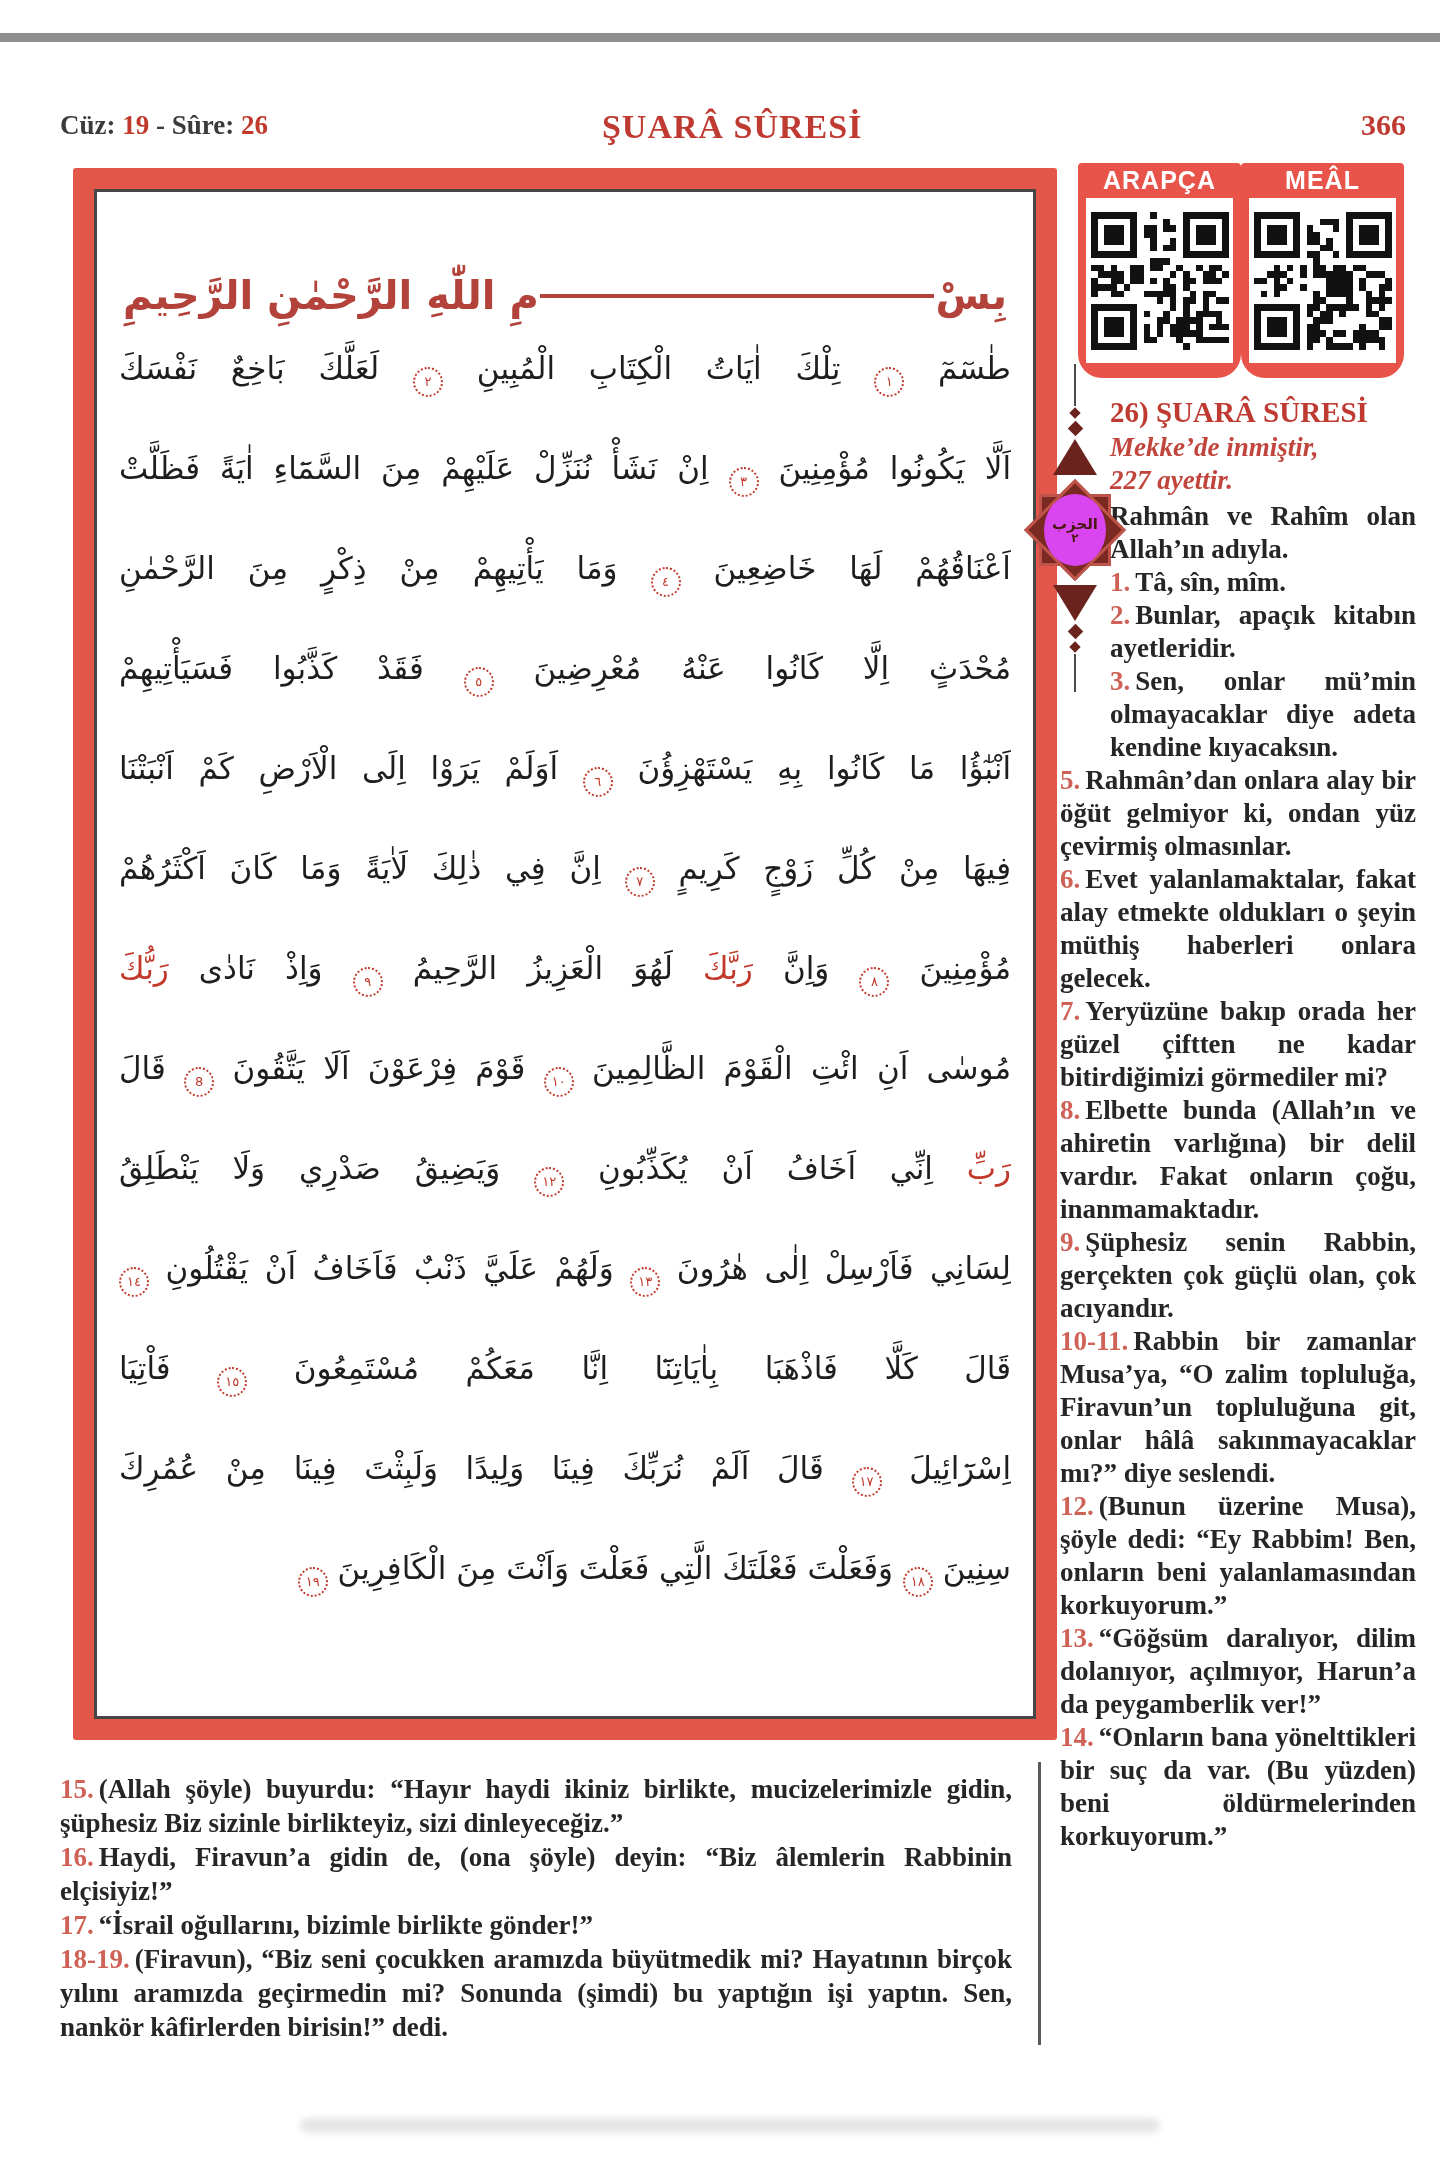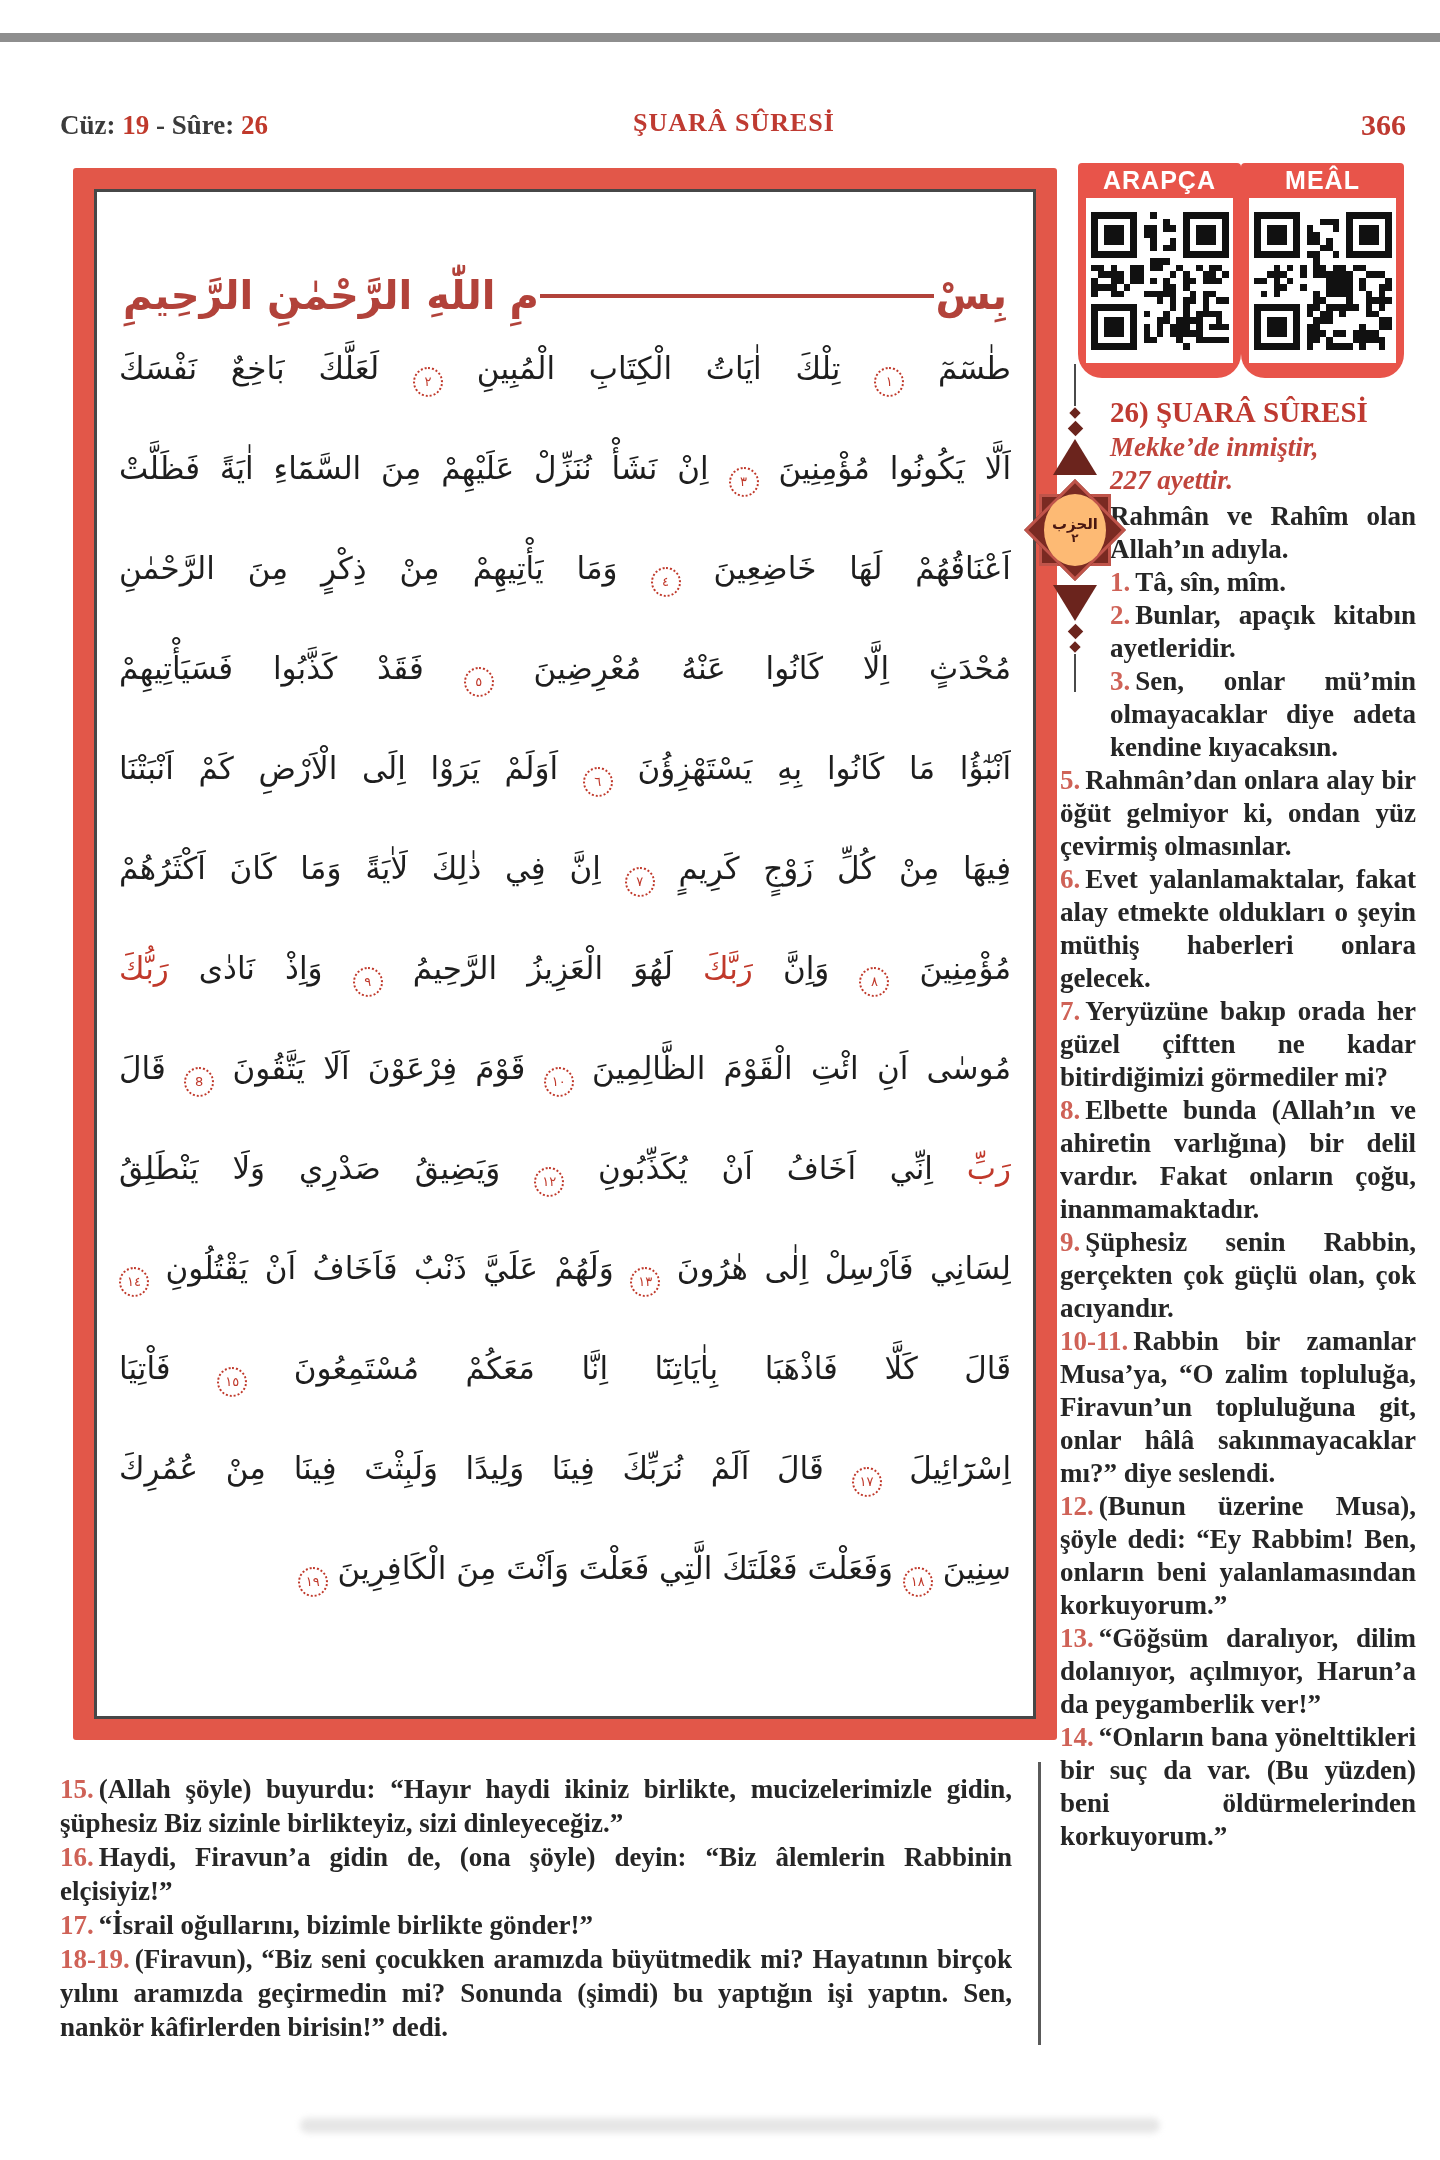--- a/index.html
+++ b/index.html
@@ -3,21 +3,21 @@
 <meta charset="utf-8">
 <style>
   html,body{margin:0;padding:0;width:1440px;height:2160px;background:#ffffff;position:relative;overflow:hidden;
             font-family:"Liberation Serif",serif;}
   .top-rule{position:absolute;left:0;top:33px;width:1440px;height:9px;background:#8e8e8e;}
 
   
   .page-header{position:absolute;left:60px;top:110px;width:1360px;height:40px;font-weight:bold;font-size:27px;color:#3b3b3b;}
   .hdr-left{position:absolute;left:0;top:0;}
   .hdr-left .num{color:#c0392b;}
-  .hdr-title{position:absolute;left:50%;transform:translateX(-53%);top:-2px;color:#bf3a31;font-size:26px;letter-spacing:1px;}
+  .hdr-title{position:absolute;left:50%;transform:translateX(-53%);top:-2px;color:#bf3a31;font-size:34px;letter-spacing:1px;}
   .hdr-page{position:absolute;right:14px;top:-2px;color:#bf3a31;font-size:30px;}
 
   
   .quran-box{position:absolute;left:73px;top:168px;width:984px;height:1572px;background:#e25749;border-radius:3px;
              box-sizing:border-box;padding:14px;}
   .quran-inner{margin:7px;height:calc(100% - 14px);box-sizing:border-box;background:#fff;border:3px solid #474747;
                padding:6px 22px 0;}
   .basmala{direction:rtl;display:flex;align-items:flex-end;color:#b2423a;font-weight:bold;
            font-family:"DejaVu Sans",sans-serif;font-size:40px;height:112px;padding:8px 4px 0;}
   .basmala .kashida{flex:1;border-bottom:4px solid #b2423a;margin:0 1px 20px;}
@@ -52,21 +52,21 @@
   .o-line{width:2px;background:#4a4a4a;}
   .o-dmd{width:11px;height:11px;background:#6b241d;transform:rotate(45deg);margin:3px 0;}
   .o-dmd.small{width:8px;height:8px;}
   .o-bud{width:0;height:0;border-left:22px solid transparent;border-right:22px solid transparent;
          border-bottom:36px solid #6b241d;margin:2px 0;}
   .o-bud.down{border-bottom:none;border-top:36px solid #6b241d;}
   .o-star{position:relative;width:104px;height:104px;margin:1px 0;}
   .o-star .sq{position:absolute;left:16px;top:16px;width:72px;height:72px;background:#7a2a22;border:3px solid #c0544a;
               box-sizing:border-box;}
   .o-star .sq.r45{transform:rotate(45deg);}
-  .o-star .core{position:absolute;left:21px;top:16px;width:62px;height:72px;background:#fdba74;border-radius:50%;
+  .o-star .core{position:absolute;left:21px;top:16px;width:62px;height:72px;background:#d946ef;border-radius:50%;
                 display:flex;flex-direction:column;align-items:center;justify-content:center;color:#4a1812;
                 font-family:"DejaVu Sans",sans-serif;}
   .o-star .core .hizb{font-size:15px;line-height:1.1;}
   .o-star .core .hnum{font-size:12px;line-height:1;}
 
   
   .bottom-text{position:absolute;left:60px;top:1772px;width:952px;font-size:27px;line-height:34px;font-weight:bold;
                color:#262626;text-align:justify;}
   .bv{margin:0;}
   .v-divider{position:absolute;left:1038px;top:1762px;width:3px;height:283px;background:#5a5a5a;}

